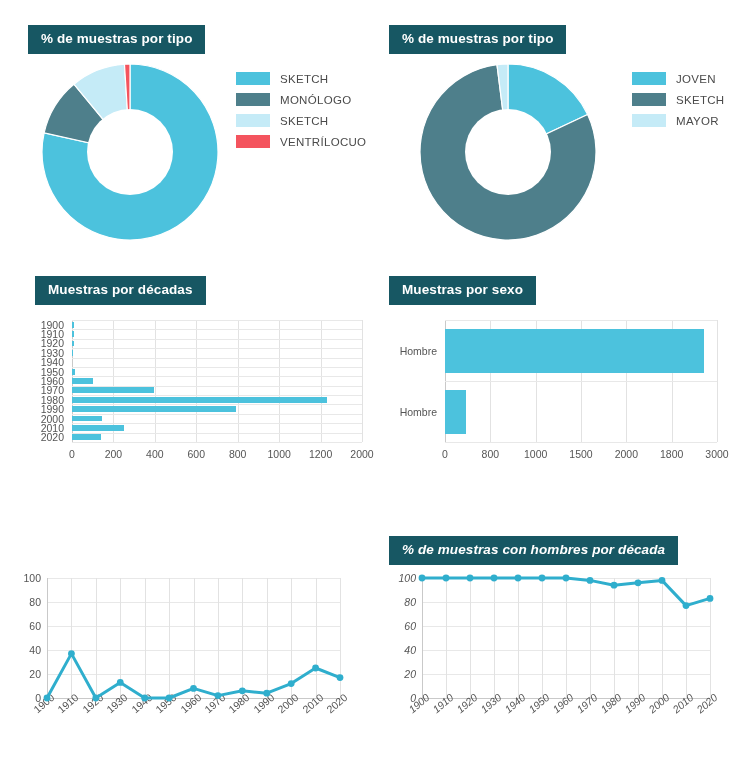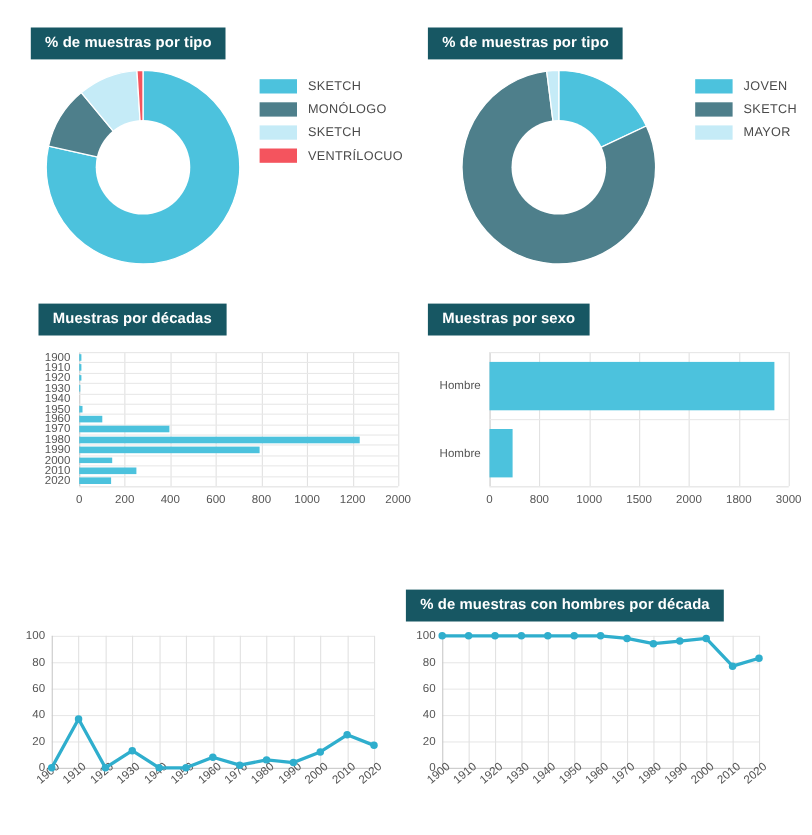--- a/index.html
+++ b/index.html
@@ -246,21 +246,21 @@
           <circle cx="170.91666666666669" cy="117.6" r="3.4" fill="#2FAECD"></circle>
           <circle cx="195.33333333333334" cy="112.8" r="3.4" fill="#2FAECD"></circle>
           <circle cx="219.75" cy="115.2" r="3.4" fill="#2FAECD"></circle>
           <circle cx="244.16666666666669" cy="105.6" r="3.4" fill="#2FAECD"></circle>
           <circle cx="268.58333333333337" cy="90" r="3.4" fill="#2FAECD"></circle>
           <circle cx="293" cy="99.6" r="3.4" fill="#2FAECD"></circle>
         </svg>
       </div>
   </div>
 
-  <div class="panel" style="left:350px;top:520px;width:368px;height:239px;">
+  <div class="panel" style="left:370px;top:520px;width:368px;height:239px;font-style:italic;">
     <div style="position:absolute;left:19px;top:16px;">
       <span class="chart-title">% de muestras con hombres por década</span>
     </div>
     <div class="plot" id="plot-hombres" style="position:absolute;left:52px;top:58px;width:288px;height:120px;">
         <div class="gridline-h" style="top: 120px; background: rgb(201, 201, 201);"></div>
         <div class="tick-y" style="left: -34px; width: 28px; top: 120px;">0</div>
         <div class="gridline-h" style="top: 96px;"></div>
         <div class="tick-y" style="left: -34px; width: 28px; top: 96px;">20</div>
         <div class="gridline-h" style="top: 72px;"></div>
         <div class="tick-y" style="left: -34px; width: 28px; top: 72px;">40</div>

